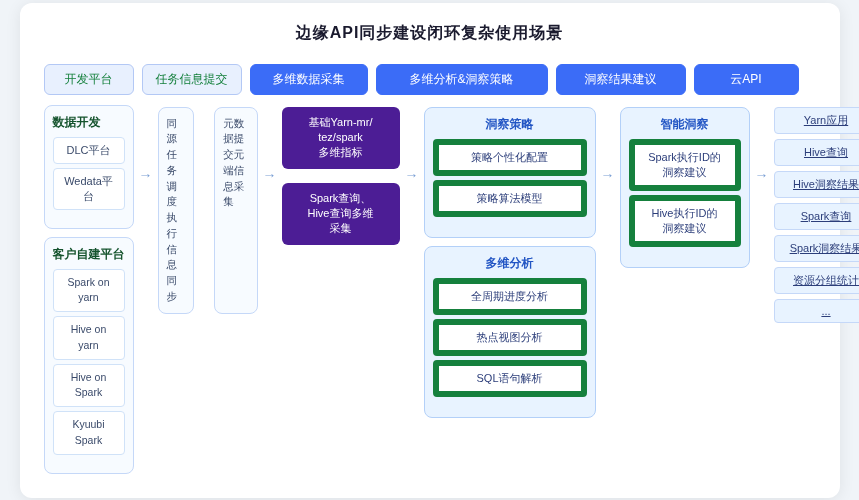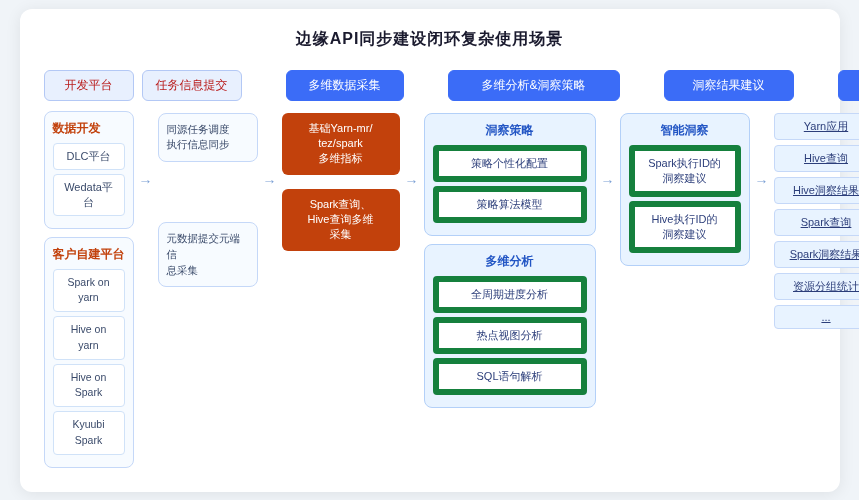--- a/index.html
+++ b/index.html
@@ -29,59 +29,58 @@
       letter-spacing: 1px;
     }
     
     .col-header {
       background: #e8f0fe;
       border: 1px solid #b3c8f5;
       border-radius: 6px;
       padding: 6px 10px;
       text-align: center;
       font-size: 12px;
-      color: #b91c1c;
+      color: #15803d;
       font-weight: 500;
       white-space: nowrap;
     }
     .col-header.blue-dark {
       background: #3b6cf7;
       color: white;
       border-color: #3b6cf7;
-      margin-left: 36px;
     }
 
     
     .section-box {
       border: 1.5px solid #c5d8f8;
       border-radius: 8px;
       padding: 8px 8px;
       background: #f7fbff;
     }
     .section-title {
       font-size: 12px;
       font-weight: 600;
-      color: #c2410c;
+      color: #14532d;
       margin-bottom: 6px;
     }
     .sub-item {
       background: white;
       border: 1px solid #d0e2f8;
       border-radius: 4px;
       padding: 5px 7px;
       font-size: 11px;
       color: #3a4a6a;
       margin-bottom: 4px;
       text-align: center;
     }
-    .sub-item:last-child { margin-bottom: 4px; }
+    .sub-item:last-child { margin-bottom: 10px; }
 
     
     .blue-box {
-      background: #c2410c;
+      background: #4c1d95;
       border-radius: 6px;
       padding: 8px 8px;
       color: white;
       font-size: 11px;
       text-align: center;
       margin-bottom: 6px;
       line-height: 1.4;
     }
     .blue-box:last-child { margin-bottom: 0; }
 
@@ -102,21 +101,21 @@
     .light-item {
       background: white;
       border: 6px solid #15803d;
       border-radius: 4px;
       padding: 5px 6px;
       font-size: 11px;
       color: #2c3e7a;
       text-align: center;
       margin-bottom: 4px;
     }
-    .light-item:last-child { margin-bottom: 4px; }
+    .light-item:last-child { margin-bottom: 12px; }
 
     
     .right-item {
       background: #e8f3ff;
       border: 1px solid #c5d8f8;
       border-radius: 4px;
       padding: 5px 8px;
       font-size: 11px;
       color: #2c3e7a;
       text-align: center;
@@ -186,21 +185,21 @@
           <div class="sub-item small-text">Hive on yarn</div>
           <div class="sub-item small-text">Hive on Spark</div>
           <div class="sub-item small-text">Kyuubi Spark</div>
         </div>
       </div>
 
       <div style="width:8px; display:flex; align-items:center; justify-content:center; padding-top:60px; flex-shrink:0;">
         <span style="color:#7a9fd4; font-size:14px;">→</span>
       </div>
 
-      <div class="h2" style="display:flex; flex-direction:column; gap:10px; padding-top:2px;">
+      <div class="h2" style="display:flex; flex-direction:row; gap:10px; padding-top:2px;">
         <div class="section-box">
           <div class="small-text">
             <div>同源任务调度</div>
             <div>执行信息同步</div>
           </div>
         </div>
         <div style="height:40px"></div>
         <div class="section-box">
           <div class="small-text">
             <div>元数据提交元端信</div>

